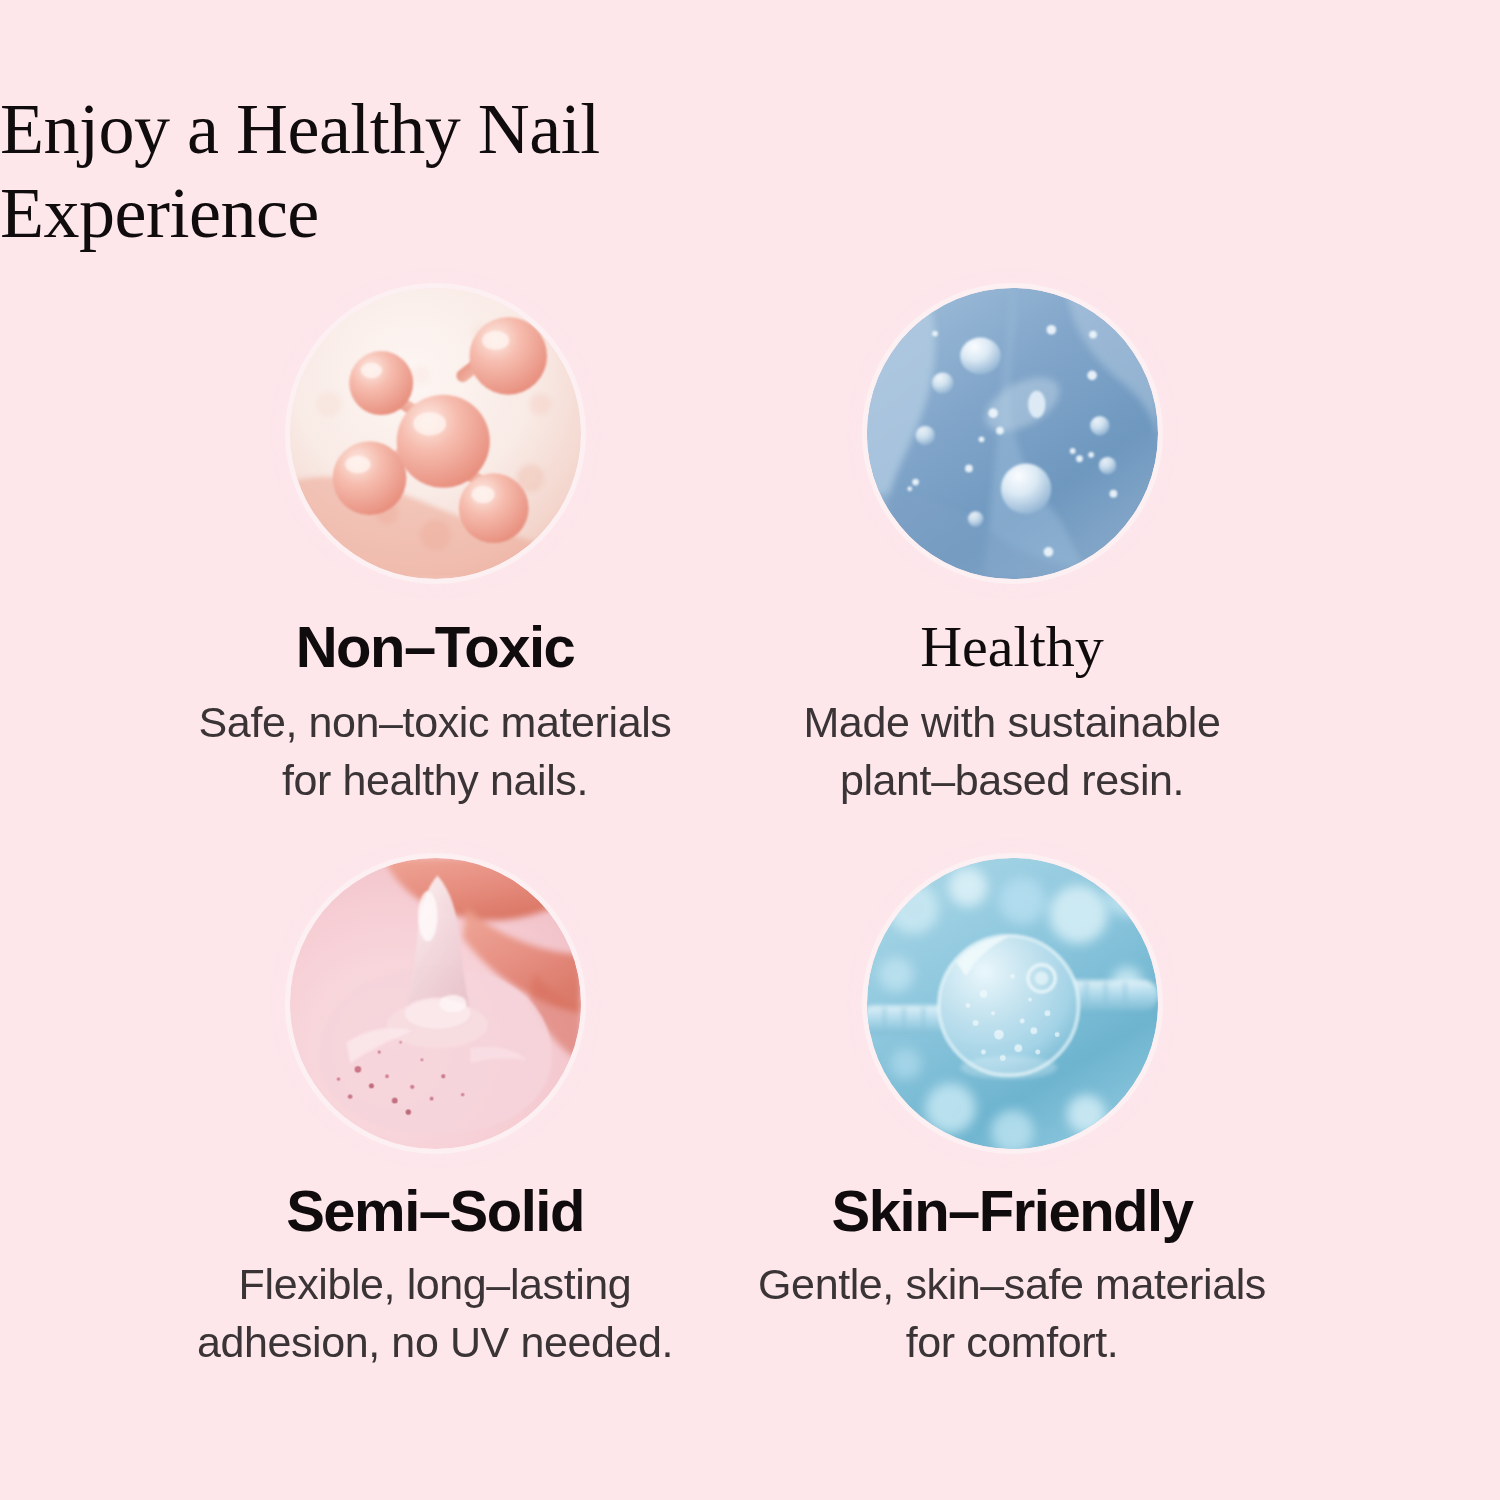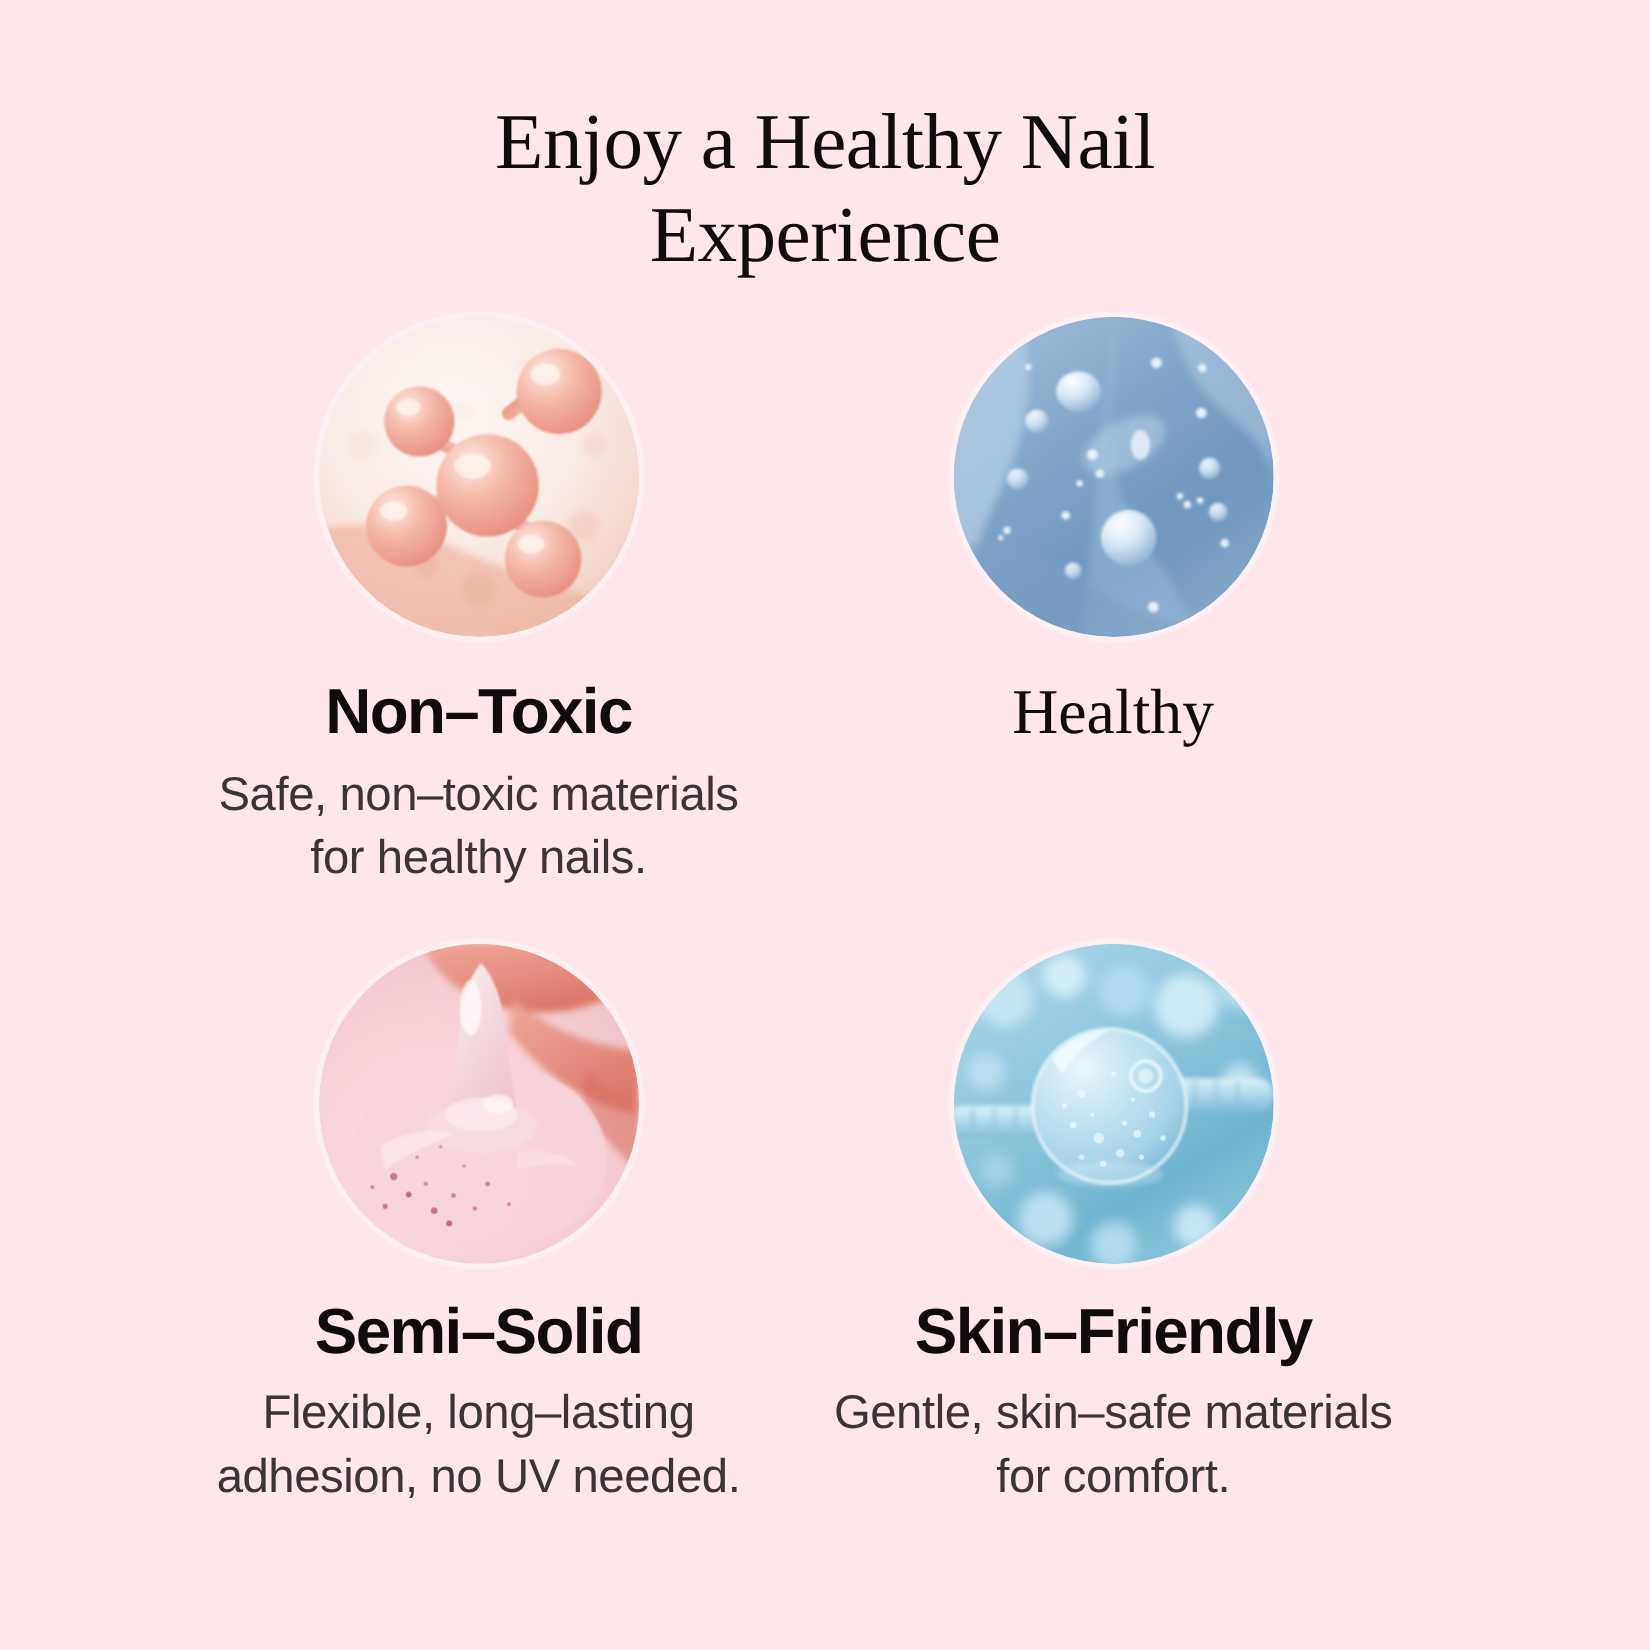--- a/index.html
+++ b/index.html
@@ -21,21 +21,21 @@
     background: #fde7eb;
     box-sizing: border-box;
   }
 
   
   .title {
     position: absolute;
     left: 0;
     top: 88px;
     width: 1500px;
-    text-align: center;
+    text-align: left;
     font-family: "Liberation Serif", "DejaVu Serif", serif;
     font-size: 72px;
     line-height: 1.16;
     font-weight: 400;
     color: #100c0d;
     letter-spacing: -0.5px;
     white-space: pre-line;
   }
 
   
@@ -240,20 +240,22 @@
               <circle cx="50" cy="200" r="3.5"></circle>
               <circle cx="44" cy="207" r="2.5"></circle>
               <circle cx="187" cy="272" r="5"></circle>
               <circle cx="254" cy="212" r="4"></circle>
               <circle cx="70" cy="47" r="3"></circle>
             </g>
           </svg>
         </div>
       </div>
       <div class="feat-heading serif">Healthy</div>
+      <div class="feat-desc">Made with sustainable
+plant–based resin.</div>
     </div>
 
     <div class="feature r1 c0">
       <div class="circle-wrap">
         <div class="circle-art">
           <svg viewBox="0 0 300 300" preserveAspectRatio="xMidYMid slice" aria-hidden="true">
             <defs>
               <radialGradient id="g3bg" cx="35%" cy="65%" r="85%">
                 <stop offset="0%" stop-color="#fae0e3"></stop>
                 <stop offset="55%" stop-color="#f6cfd5"></stop>

